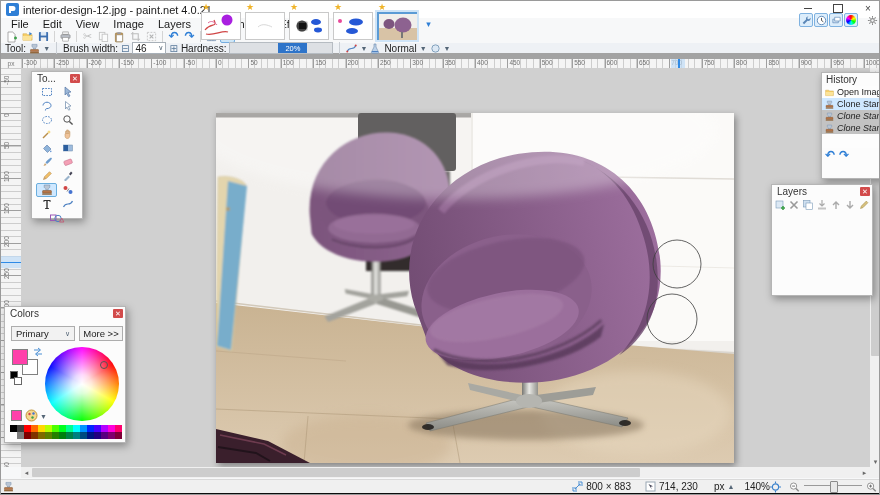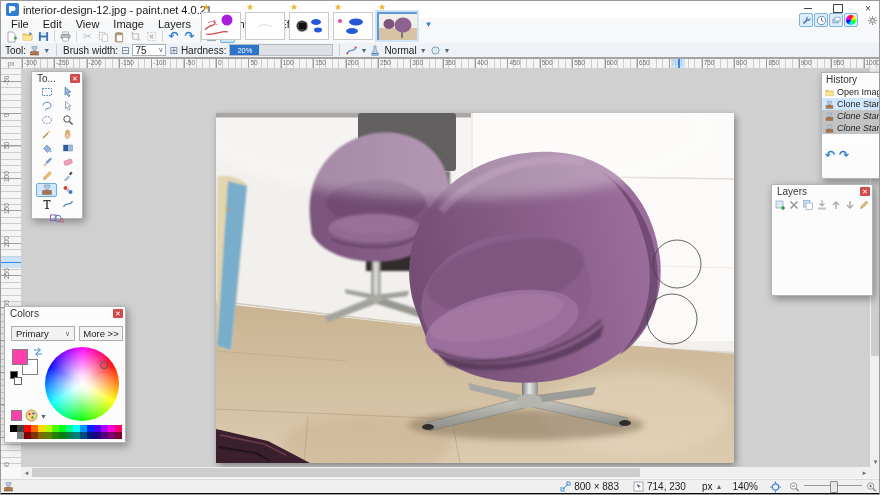--- a/index.html
+++ b/index.html
@@ -23,21 +23,21 @@
   .tbi.pressed{background:#cde6f7;border:1px solid #74ade0;}
   .tbi.dis{opacity:.45;filter:grayscale(1);}
   .tbsep{width:1px;height:11px;background:#d4d4d4;margin:0 2px;}
   .blue-arrow{color:#2f7fd6;font-size:12px;font-weight:bold;line-height:10px;}
   
   .imgtab{top:1px;width:42px;height:37px;}
   .imgtab .star{position:absolute;left:1px;top:-2px;color:#f0b429;font-size:9px;}
   .imgtab .thumb{position:absolute;left:0;top:8px;width:40px;height:28px;background:#fff;border:1px solid #c9c9c9;box-sizing:border-box;}
   .imgtab.active .thumb{border:2px solid #5b9bd5;outline:2px solid #cfe4f7;}
   
-  #optbar{left:0;top:42px;width:880px;height:16px;background:#eef1f5;border-bottom:2px solid #a3a3a3;display:flex;align-items:center;font-size:10px;color:#222;gap:3px;padding-left:4px;box-sizing:border-box;}
+  #optbar{left:0;top:42px;width:880px;height:16px;background:#eef1f5;border-bottom:6px solid #a3a3a3;display:flex;align-items:center;font-size:10px;color:#222;gap:3px;padding-left:4px;box-sizing:border-box;}
   .optsep{width:1px;height:12px;background:#c9ced4;margin:0 3px;}
   .ddarrow{font-size:7px;color:#567;}
   .mathbtn{font-size:10px;color:#5a7a9a;}
   #bw-box{width:34px;height:12px;background:#fff;border:1px solid #a8b0b8;font-size:10px;display:flex;align-items:center;justify-content:space-between;padding:0 2px;box-sizing:border-box;}
   #hard-track{width:104px;height:12px;background:#dde0e4;border:1px solid #b6bcc2;position:relative;box-sizing:border-box;}
   #hard-fill{position:absolute;left:0;top:0;height:100%;background:#2e74c9;display:flex;align-items:center;justify-content:center;color:#fff;font-size:7.5px;}
   
   .ruler{background:#f4f4f4;overflow:hidden;}
   #ruler-top{left:20px;top:58px;width:860px;height:9px;border-bottom:1px solid #c6c6c6;
      background-image:repeating-linear-gradient(90deg,#cdcdcd 0 1px,transparent 1px 6.475px);}
@@ -318,27 +318,27 @@
           <path d="M3.2 1h5.6v2.1c0 .9-.9 1-1.5 1.7-.3.4-.3.9 0 1.3H4.7c.3-.4.3-.9 0-1.3C4.1 4.1 3.2 4 3.2 3.1Z" fill="#b9c5d4" stroke="#6a87a8" stroke-width=".5"></path>
           <rect x="1.6" y="6.5" width="8.8" height="2.6" rx=".5" fill="#b5764a" stroke="#7a4a20" stroke-width=".5"></rect>
           <rect x="1.2" y="9.4" width="9.6" height="1.3" fill="#8a5a2a"></rect>
         </svg>
       </span>
     <span class="ddarrow">▼</span>
     <span class="optsep"></span>
     <span>Brush width:</span>
     <span class="mathbtn">⊟</span>
     <span id="bw-box">
-        <span>75</span>
+        <span>46</span>
         <span class="ddarrow">∨</span>
       </span>
     <span class="mathbtn">⊞</span>
     <span>Hardness:</span>
     <span id="hard-track">
-        <span id="hard-fill" style="width: 29px;">20%</span>
+        <span id="hard-fill" style="width: 29px; margin-left: 48px;">20%</span>
       </span>
     <span class="optsep"></span>
     <span class="sticon">
         <svg width="13" height="11" viewBox="0 0 13 11">
           <path d="M1.5 9C4 2 9 9 11.5 2" fill="none" stroke="#4f82c2" stroke-width="1.2"></path>
           <circle cx="1.5" cy="9" r="1.2" fill="#d04545"></circle>
           <circle cx="11.5" cy="2" r="1.2" fill="#d04545"></circle>
         </svg>
       </span>
     <span class="ddarrow">▼</span>
@@ -905,21 +905,21 @@
     <span style="margin:0 14px 0 3px">800 × 883</span>
     <span class="sticon">
         <svg width="11" height="11" viewBox="0 0 11 11">
           <rect x="1" y="1" width="9" height="9" fill="#fff" stroke="#9aa8b4"></rect>
           <path d="M3.5 3l4.5 2.3-2.2.5L6.8 8.5z" fill="#445"></path>
         </svg>
       </span>
     <span style="margin:0 16px 0 3px">714, 230</span>
     <span>px</span>
     <span class="ddarrow" style="margin:0 10px 0 3px">▲</span>
-    <span style="margin-right:12px">140%</span>
+    <span style="margin-right:0">140%</span>
     <span class="sticon">
         <svg width="12" height="12" viewBox="0 0 12 12">
           <circle cx="6" cy="6" r="3.4" fill="none" stroke="#3c82cc" stroke-width="1.3"></circle>
           <path d="M6 0v2M6 10v2M0 6h2M10 6h2" stroke="#3c82cc" stroke-width="1.2"></path>
         </svg>
       </span>
     <span class="sticon" style="margin-left:8px">
         <svg width="12" height="12" viewBox="0 0 12 12">
           <circle cx="5" cy="5" r="3.4" fill="#fff" stroke="#8a8a8a" stroke-width="1"></circle>
           <path d="M3.4 5h3.2" stroke="#666" stroke-width="1"></path>

